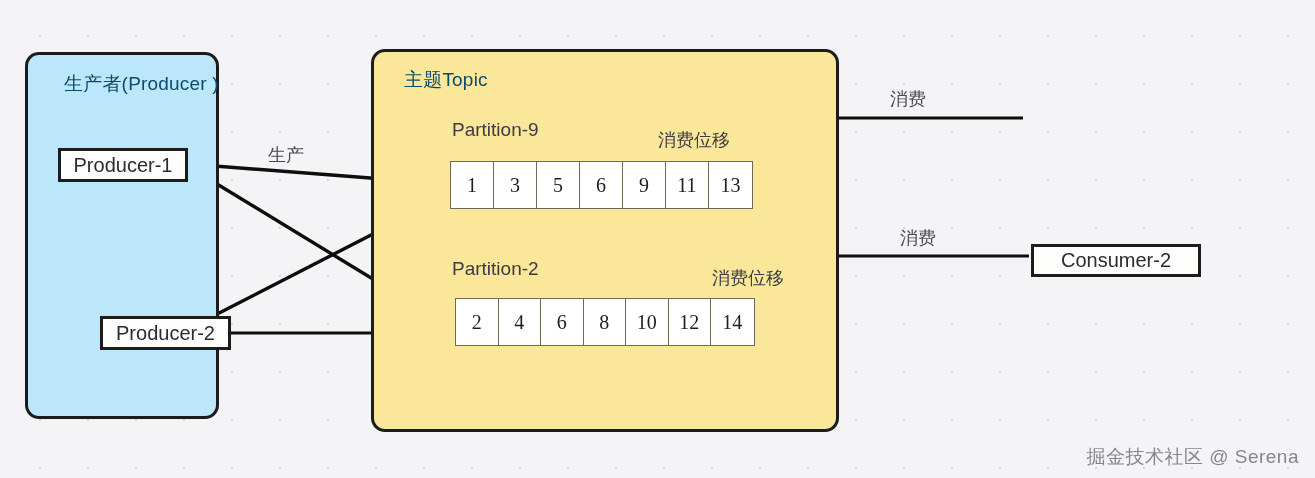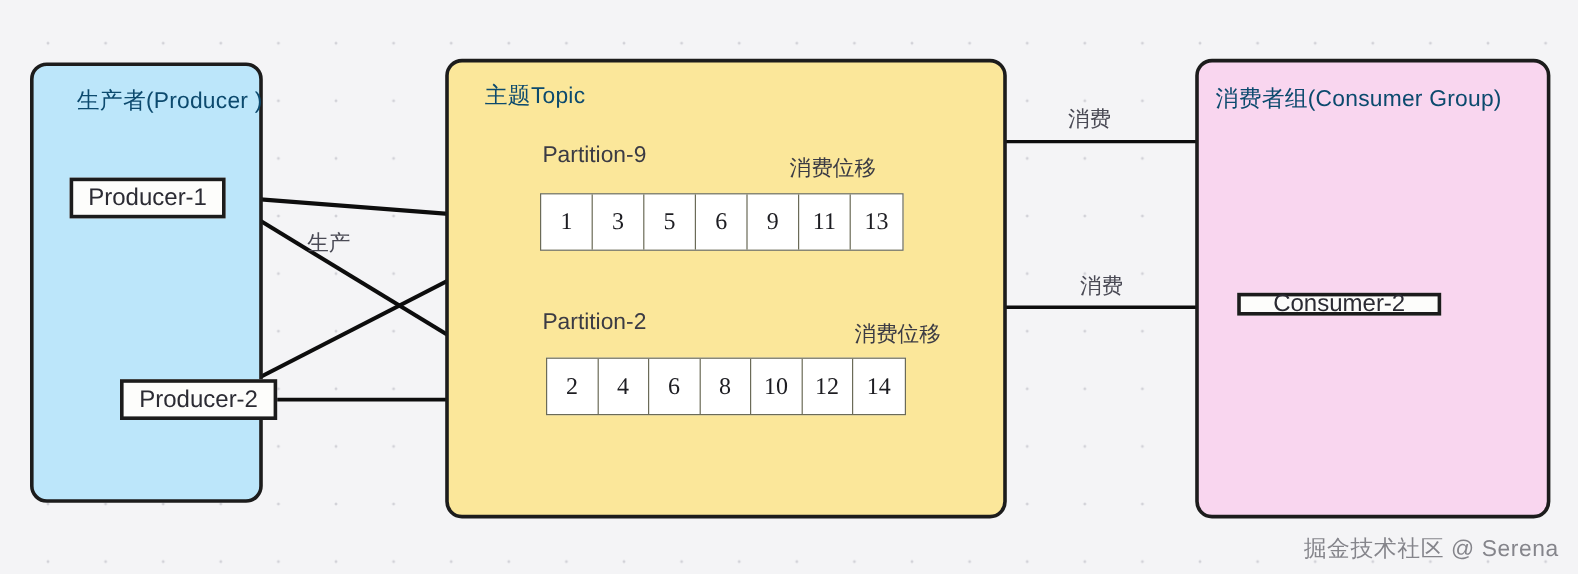--- a/index.html
+++ b/index.html
@@ -48,21 +48,21 @@
     border:3px solid #1c1c1c;
     box-sizing:border-box;
     display:flex;align-items:center;justify-content:center;
     font-size:20px;
     color:#2b2b33;
     white-space:nowrap;
   }
   #producer-1{left:58px;top:148px;width:130px;height:34px;}
   #producer-2{left:53px;top:316px;width:131px;height:34px;margin-left:47px;}
   #consumer-1{left:1025px;top:107px;width:166px;height:33px;}
-  #consumer-2{left:1031px;top:244px;width:170px;height:19px;}
+  #consumer-2{left:1031px;top:244px;width:170px;height:33px;}
 
   
   .partition-label{
     position:absolute;
     font-size:19px;
     color:#3b3b44;
     white-space:nowrap;
   }
   #partition-1-label{left:452px;top:119px;}
   #partition-2-label{left:452px;top:258px;}
@@ -100,21 +100,21 @@
   #offset-label-1{left:658px;top:128px;}
   #offset-label-2{left:712px;top:266px;}
 
   
   .edge-label{
     position:absolute;
     font-size:18px;
     color:#4a4a55;
     white-space:nowrap;
   }
-  #produce-label{left:256px;top:143px;margin-top:47px;}
+  #produce-label{left:268px;top:143px;}
   #consume-label-1{left:890px;top:87px;}
   #consume-label-2{left:900px;top:226px;}
 
   
   #connectors{position:absolute;left:0;top:0;width:1315px;height:478px;pointer-events:none;}
 
   
   #watermark{
     position:absolute;
     right:16px;bottom:8px;
@@ -181,23 +181,20 @@
       <div class="cell">6</div>
       <div class="cell">8</div>
       <div class="cell">10</div>
       <div class="cell">12</div>
       <div class="cell">14</div>
     </div>
 
   <div class="offset-label" id="offset-label-1">消费位移</div>
   <div class="offset-label" id="offset-label-2">消费位移</div>
 
-  <div class="panel" id="consumer-panel">
-    <div class="panel-title" id="consumer-title">消费者组(Consumer Group)</div>
-  </div>
   <div class="node" id="consumer-2">Consumer-2</div>
 
   <div class="edge-label" id="produce-label">生产</div>
   <div class="edge-label" id="consume-label-1">消费</div>
   <div class="edge-label" id="consume-label-2">消费</div>
 
   <div id="watermark">掘金技术社区 @ Serena</div>
 </div>
 
 </body></html>

